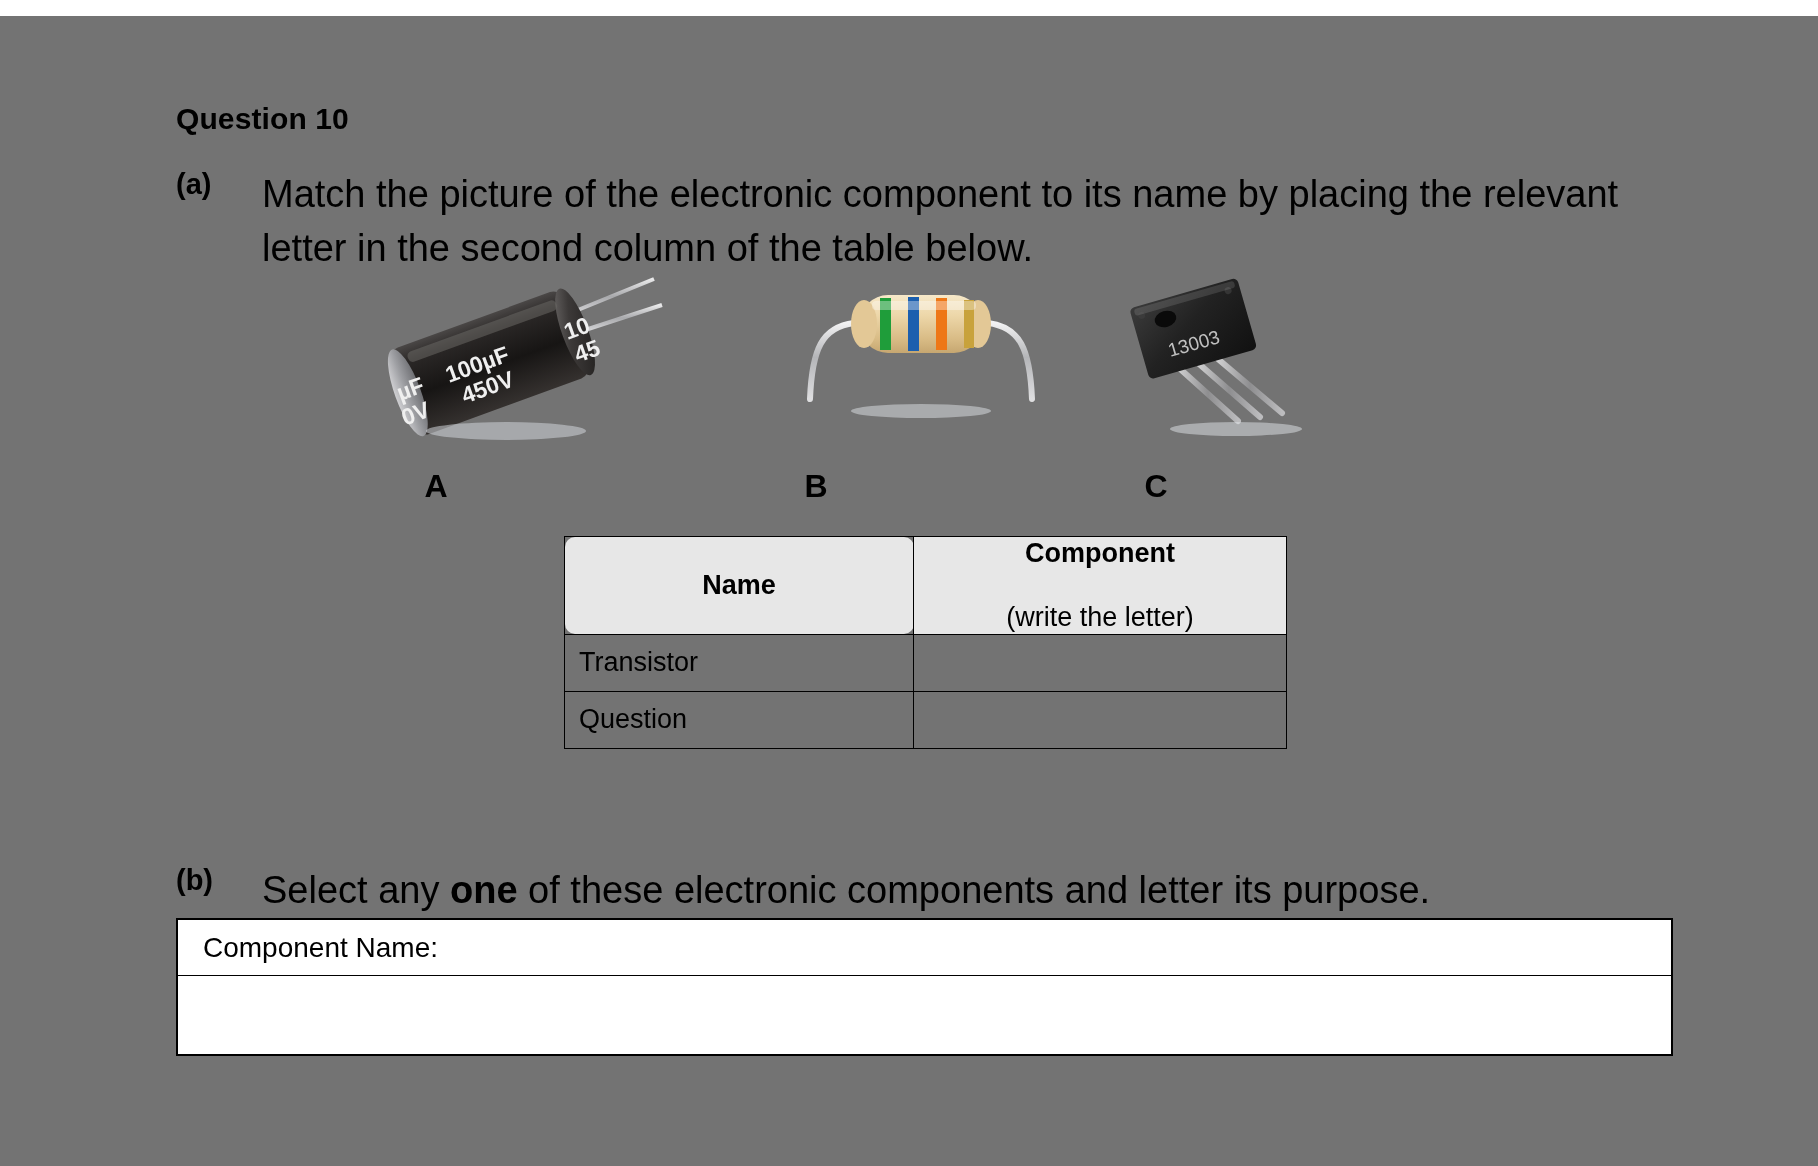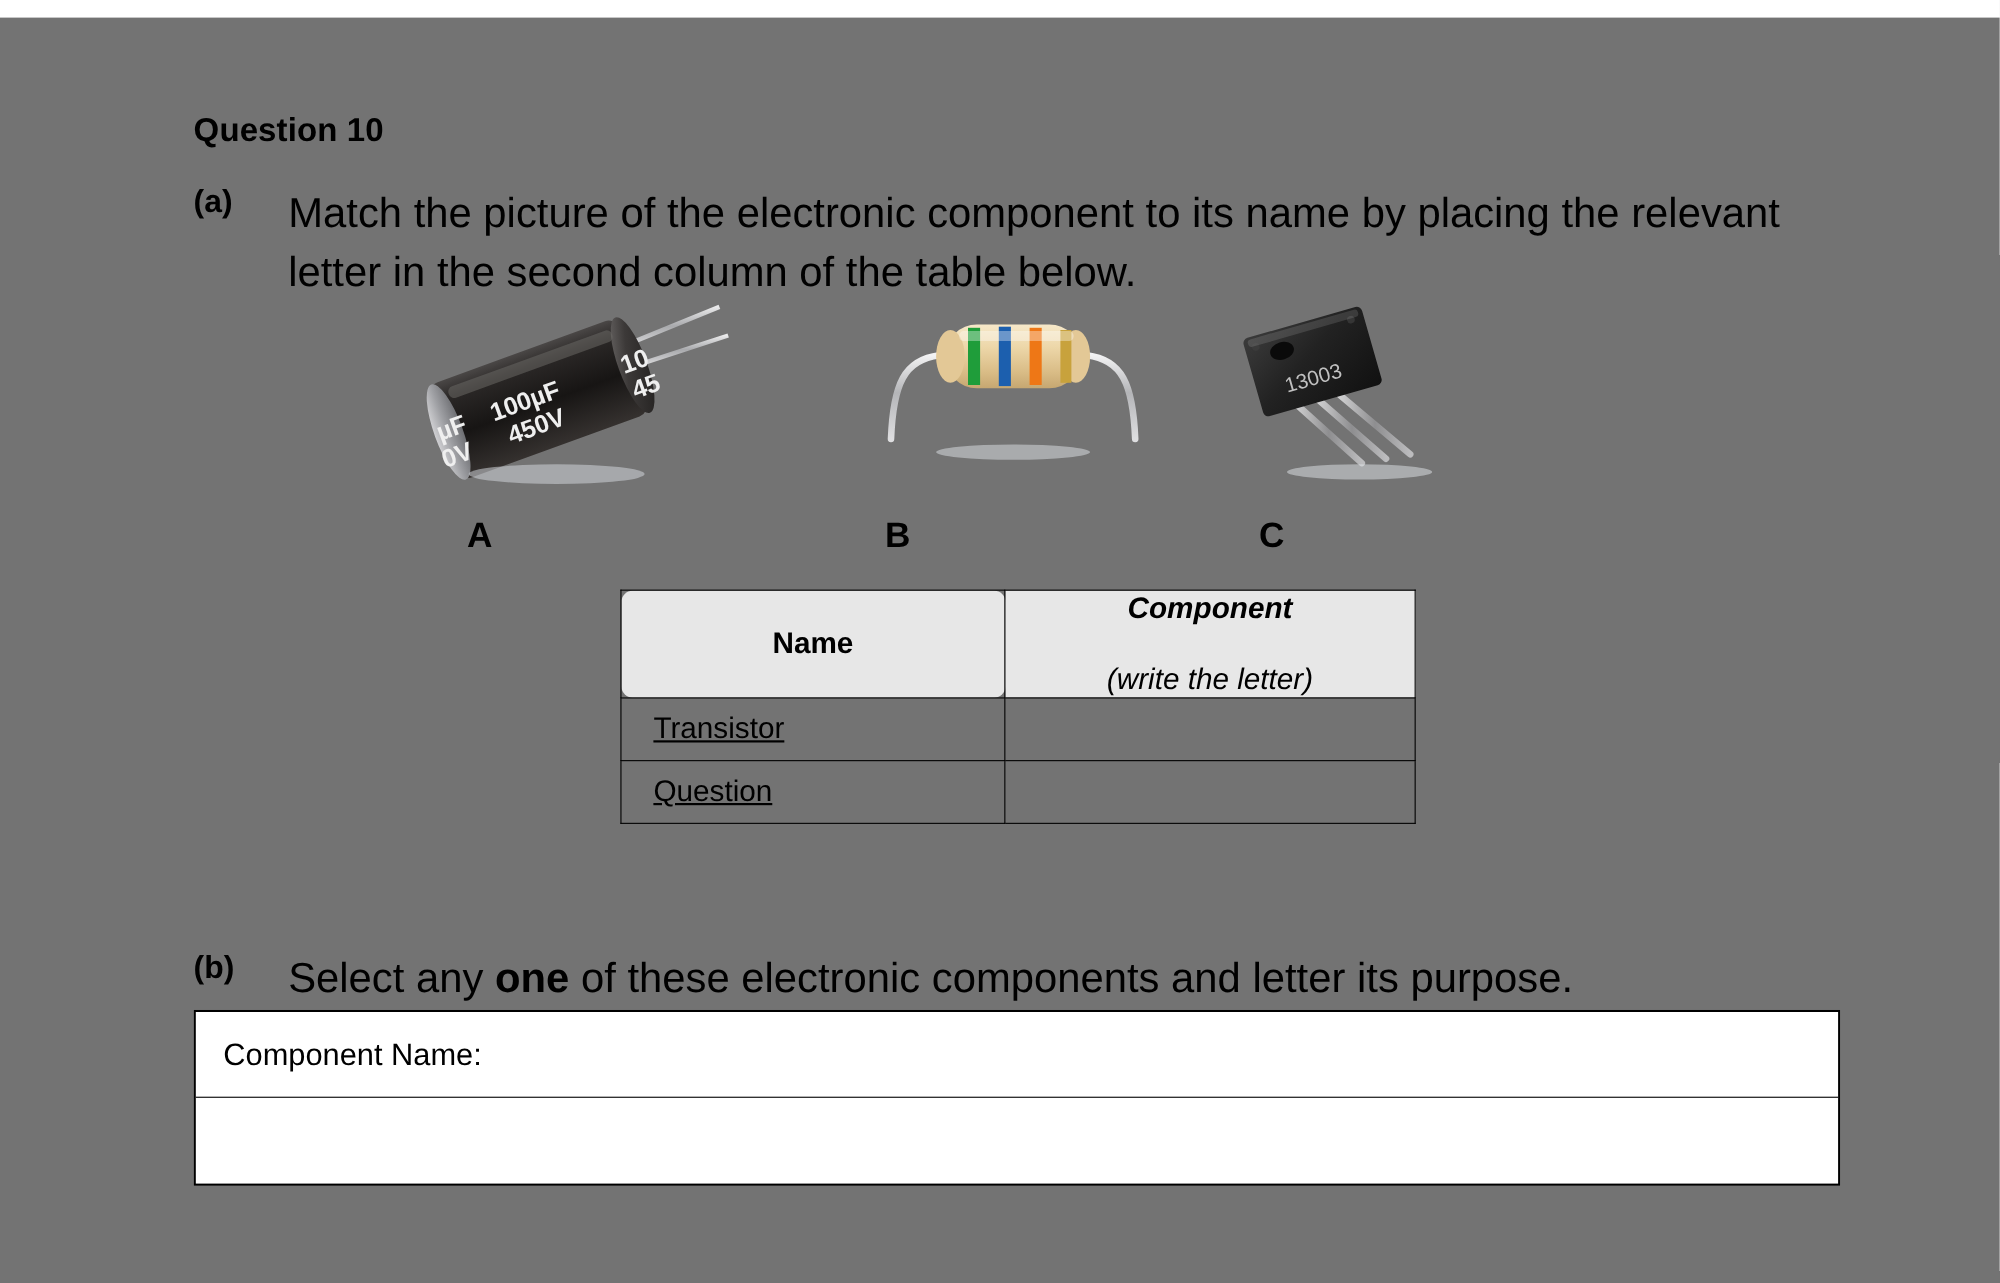--- a/index.html
+++ b/index.html
@@ -109,45 +109,44 @@
     text-align: center;
     line-height: 1.22;
   }
   .match-table thead th .sub {
     display: block;
     font-weight: normal;
     font-size: 27px;
     margin-top: 31px;
   }
   .col-name { width: 348px; border-radius: 10px; }
-  .col-comp { width: 372px; font-style: italic; }
+  .col-comp { width: 372px; }
   .match-table tbody td {
     height: 56px;
     font-size: 27px;
   }
   .match-table tbody td.name-cell {
-    padding-left: 29px;
-    text-decoration: underline;
+    padding-left: 14px;
   }
   .match-table tbody td.answer-cell {
     padding-left: 17px;
   }
 
   
   .answer-box {
     position: absolute;
     left: 176px;
     top: 902px;
     width: 1497px;
     border: 2.5px solid #000;
     box-sizing: border-box;
     background: #fff;
   }
   .answer-row {
-    height: 78px;
+    height: 56px;
     display: flex;
     align-items: center;
     padding-left: 25px;
     font-size: 28px;
     border-bottom: 1.5px solid #000;
     box-sizing: border-box;
   }
   .answer-row.last {
     border-bottom: none;
     height: 78px;

